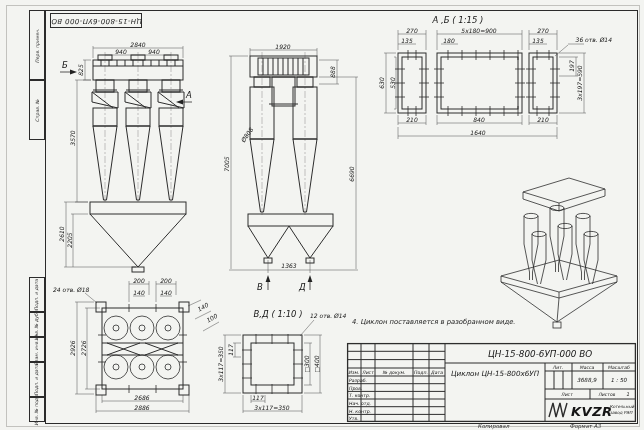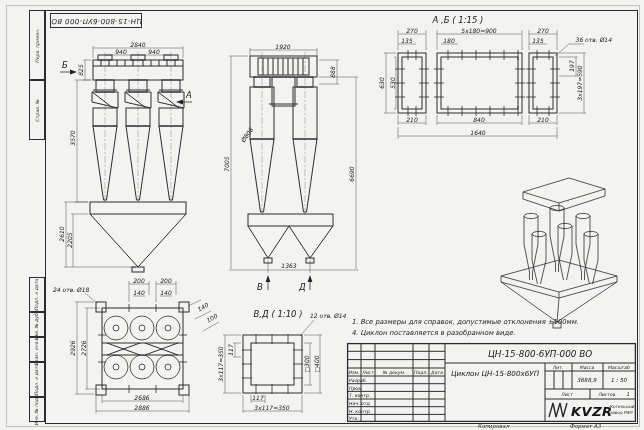--- a/index.html
+++ b/index.html
@@ -528,21 +528,20 @@
     <line x1="16" y1="110" x2="74" y2="126"></line>
       <line x1="74" y1="126" x2="132" y2="110"></line>
     <line x1="16" y1="110" x2="72" y2="150"></line>
       <line x1="132" y1="110" x2="72" y2="150"></line>
       <line x1="74" y1="126" x2="72" y2="150"></line>
     <rect x="68" y="150" width="8" height="6"></rect>
   </g>
 </svg>
 
 <div class="abs notes">
-  <div>1. Все размеры для справок, допустимые отклонения ±100мм.</div>
   <div>4. Циклон поставляется в разобранном виде.</div>
 </div>
 
 <svg class="abs tb" style="left:347px;top:343px;" width="289" height="79" viewBox="0 0 289 79">
   <g class="s">
     <rect x="0.6" y="0.6" width="287.8" height="77.8" style="stroke-width:1.3"></rect>
     <line x1="14" y1="0" x2="14" y2="79"></line>
       <line x1="28" y1="0" x2="28" y2="79"></line>
     <line x1="66" y1="0" x2="66" y2="79"></line>
       <line x1="82" y1="0" x2="82" y2="79"></line>

